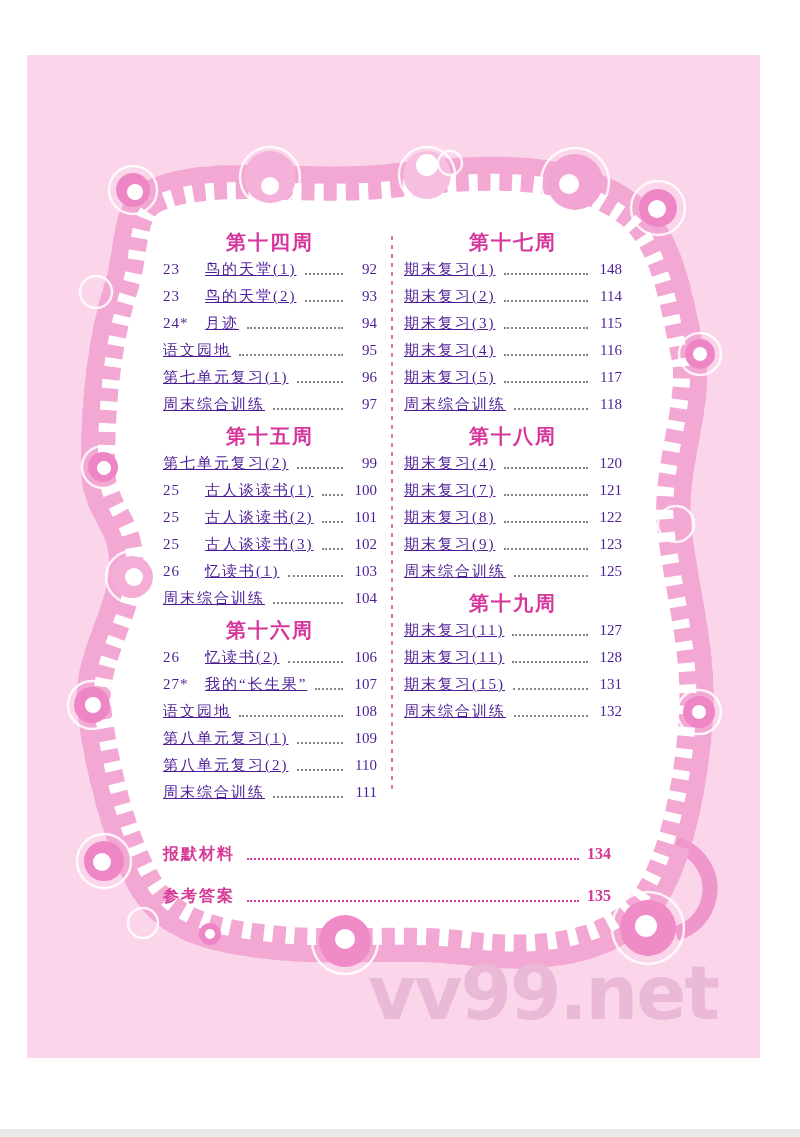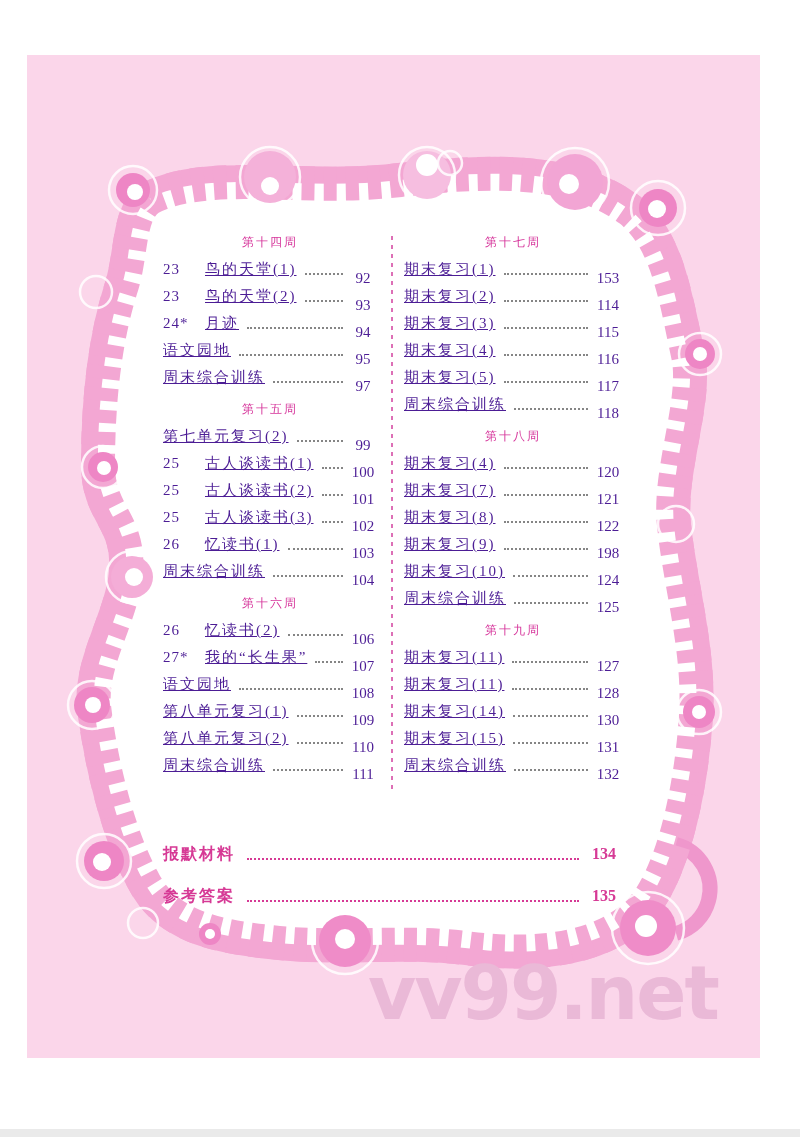--- a/index.html
+++ b/index.html
@@ -8,55 +8,55 @@
     font-family:"Liberation Serif","DejaVu Serif",serif;
     overflow:hidden;
   }
   .pink-bg-svg{position:absolute;left:0;top:0;width:800px;height:1137px;}
   
   .toc-col{position:absolute;top:228px;}
   .col-left{left:163px;width:214px;}
   .col-right{left:404px;width:218px;}
   .week-header{
     font-family:"DejaVu Sans","Liberation Sans",sans-serif;
-    font-weight:normal;font-size:12px;color:#d6359b;
+    font-weight:bold;font-size:20px;color:#d6359b;
     height:28px;line-height:28px;text-align:center;letter-spacing:2px;
     margin-top:4px;
   }
   .week-header:first-child{margin-top:0;}
   .toc-row{
     display:flex;height:27px;line-height:27px;
     font-size:15px;color:#4c1d95;white-space:nowrap;
   }
   .num{flex:none;width:42px;letter-spacing:1px;}
   .num:empty{display:none;}
   .title{flex:none;letter-spacing:2px;text-decoration:underline;}
   .dots{flex:1;margin:0 6px 0 8px;position:relative;min-width:12px;}
   .dots::after{
     content:"";position:absolute;left:0;right:0;bottom:8px;
     border-bottom:2px dotted #858585;
   }
-  .page-no{flex:none;min-width:28px;text-align:center;margin-top:9px;}
+  .page-no{flex:none;min-width:28px;text-align:right;}
   .divider{
     position:absolute;left:391px;top:236px;width:2px;height:556px;
     background-image:repeating-linear-gradient(to bottom,#dd6fb6 0 4px,transparent 4px 9px);
   }
   
   .toc-footer{position:absolute;left:163px;top:828px;width:458px;}
   .footer-row{
     display:flex;height:32px;line-height:32px;font-size:16px;
     color:#d63995;font-weight:bold;white-space:nowrap;margin-top:10px;
   }
   .footer-title{font-family:"DejaVu Sans","Liberation Sans",sans-serif;letter-spacing:2px;flex:none;}
   .footer-dots{flex:1;margin:0 8px 0 12px;position:relative;}
   .footer-dots::after{
     content:"";position:absolute;left:0;right:0;bottom:10px;
     border-bottom:2px dotted #d63995;
   }
-  .footer-page{flex:none;min-width:34px;text-align:center;}
+  .footer-page{flex:none;min-width:34px;text-align:left;}
   
   .watermark{
     position:absolute;left:368px;top:956px;
     font-family:"DejaVu Sans","Liberation Sans",sans-serif;
     font-weight:bold;font-size:74px;line-height:74px;letter-spacing:-2px;
     color:#eab9d7;
   }
   
   .scan-edge{position:absolute;left:0;bottom:0;width:800px;height:8px;background:#eaeaea;}
 </style>
@@ -164,20 +164,25 @@
       <span class="title">月迹</span>
       <span class="dots"></span>
       <span class="page-no">94</span>
     </div>
     <div class="toc-row">
       <span class="title">语文园地</span>
       <span class="dots"></span>
       <span class="page-no">95</span>
     </div>
     <div class="toc-row">
+      <span class="title">第七单元复习(1)</span>
+      <span class="dots"></span>
+      <span class="page-no">96</span>
+    </div>
+    <div class="toc-row">
       <span class="title">周末综合训练</span>
       <span class="dots"></span>
       <span class="page-no">97</span>
     </div>
     <div class="week-header">第十五周</div>
     <div class="toc-row">
       <span class="title">第七单元复习(2)</span>
       <span class="dots"></span>
       <span class="page-no">99</span>
     </div>
@@ -243,21 +248,21 @@
       <span class="dots"></span>
       <span class="page-no">111</span>
     </div>
   </div>
 <div class="divider"></div>
 <div class="toc-col col-right">
     <div class="week-header">第十七周</div>
     <div class="toc-row">
       <span class="title">期末复习(1)</span>
       <span class="dots"></span>
-      <span class="page-no">153</span>
+      <span class="page-no">148</span>
     </div>
     <div class="toc-row">
       <span class="title">期末复习(2)</span>
       <span class="dots"></span>
       <span class="page-no">114</span>
     </div>
     <div class="toc-row">
       <span class="title">期末复习(3)</span>
       <span class="dots"></span>
       <span class="page-no">115</span>
@@ -289,47 +294,37 @@
       <span class="page-no">121</span>
     </div>
     <div class="toc-row">
       <span class="title">期末复习(8)</span>
       <span class="dots"></span>
       <span class="page-no">122</span>
     </div>
     <div class="toc-row">
       <span class="title">期末复习(9)</span>
       <span class="dots"></span>
-      <span class="page-no">198</span>
-    </div>
-    <div class="toc-row">
-      <span class="title">期末复习(10)</span>
-      <span class="dots"></span>
-      <span class="page-no">124</span>
+      <span class="page-no">123</span>
     </div>
     <div class="toc-row">
       <span class="title">周末综合训练</span>
       <span class="dots"></span>
       <span class="page-no">125</span>
     </div>
     <div class="week-header">第十九周</div>
     <div class="toc-row">
       <span class="title">期末复习(11)</span>
       <span class="dots"></span>
       <span class="page-no">127</span>
     </div>
     <div class="toc-row">
       <span class="title">期末复习(11)</span>
       <span class="dots"></span>
       <span class="page-no">128</span>
-    </div>
-    <div class="toc-row">
-      <span class="title">期末复习(14)</span>
-      <span class="dots"></span>
-      <span class="page-no">130</span>
     </div>
     <div class="toc-row">
       <span class="title">期末复习(15)</span>
       <span class="dots"></span>
       <span class="page-no">131</span>
     </div>
     <div class="toc-row">
       <span class="title">周末综合训练</span>
       <span class="dots"></span>
       <span class="page-no">132</span>

